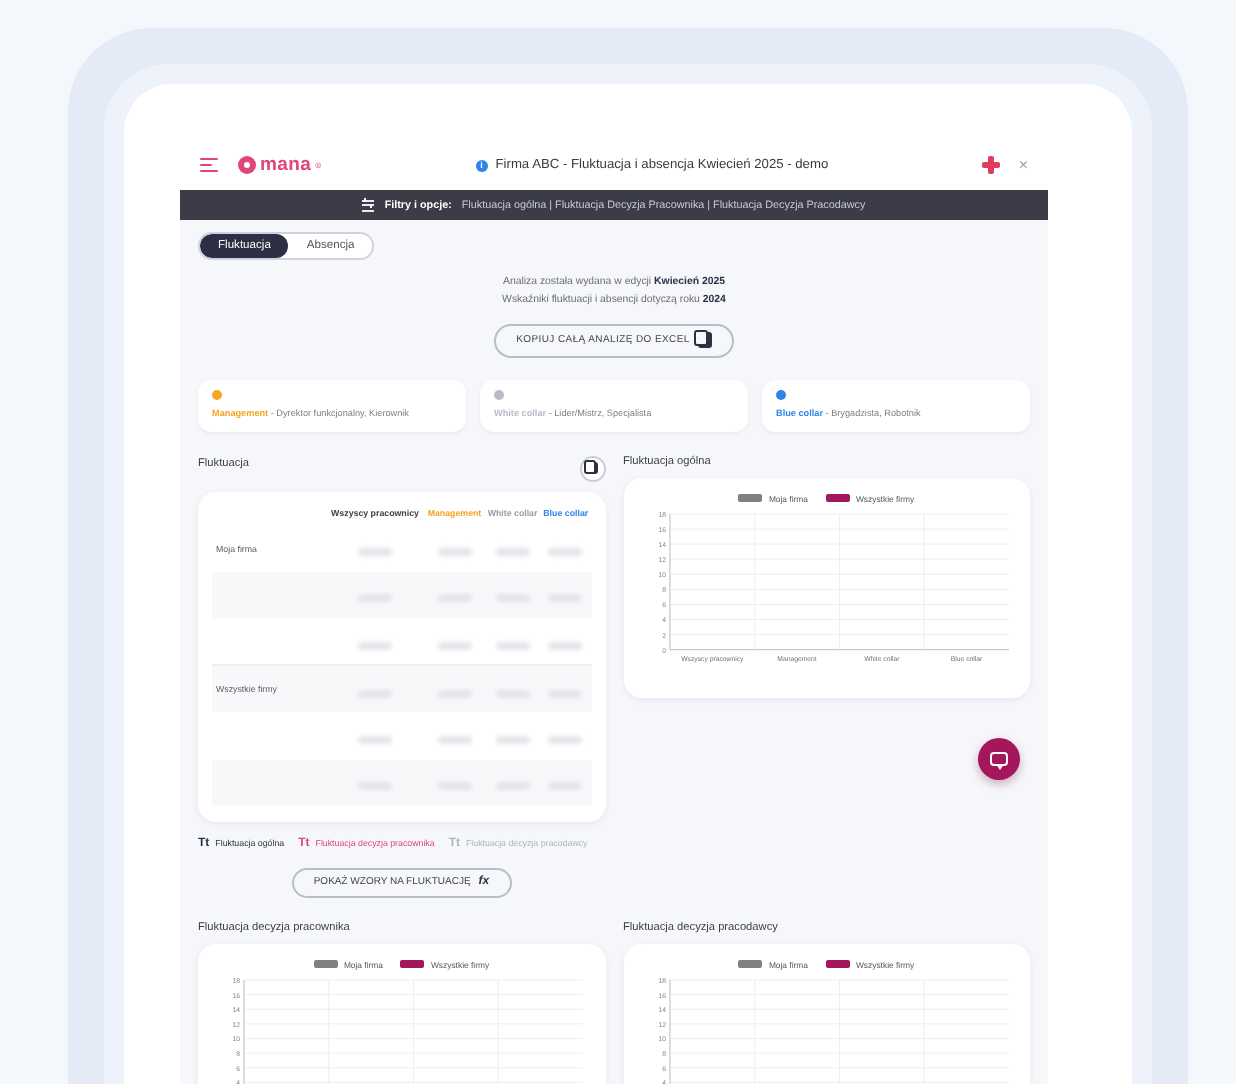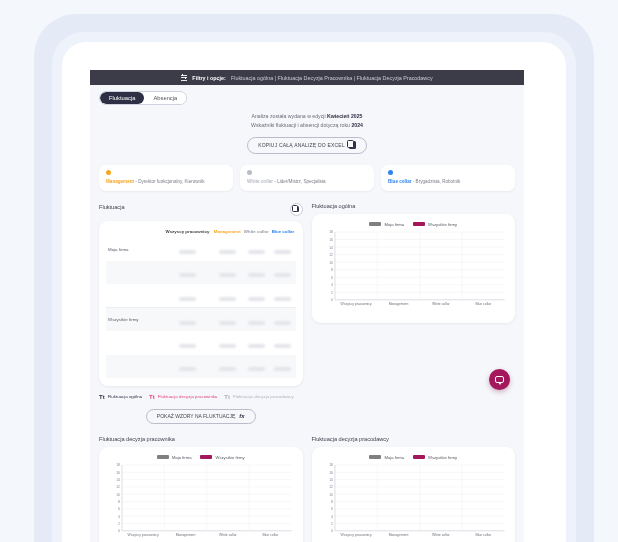--- a/index.html
+++ b/index.html
@@ -196,20 +196,40 @@
 </style>
 </head>
 <body>
 
 <div id="frame-outer"></div>
 <div id="frame-mid"></div>
 <div id="frame-inner"></div>
 
 <div id="app">
 
+  <div class="appbar">
+    <span class="burger">
+        <i></i>
+        <i></i>
+        <i></i>
+      </span>
+    <span class="logo">
+      <span class="logo-mark"></span>
+      <span class="logo-text">mana</span>
+      <span class="logo-tm">®</span>
+    </span>
+    <span class="win-title">
+      <span class="title-dot">i</span>
+      <span>Firma ABC - Fluktuacja i absencja Kwiecień 2025 - demo</span>
+    </span>
+    <span class="appbar-right">
+      <span class="flag-ico"></span>
+      <span class="close-ico">×</span>
+    </span>
+  </div>
 
   <div class="filterbar">
     <span class="filter-ico">
         <i></i>
         <i></i>
         <i></i>
         <i></i>
         <i></i>
       </span>
     <span class="filter-label">Filtry i opcje:</span>

